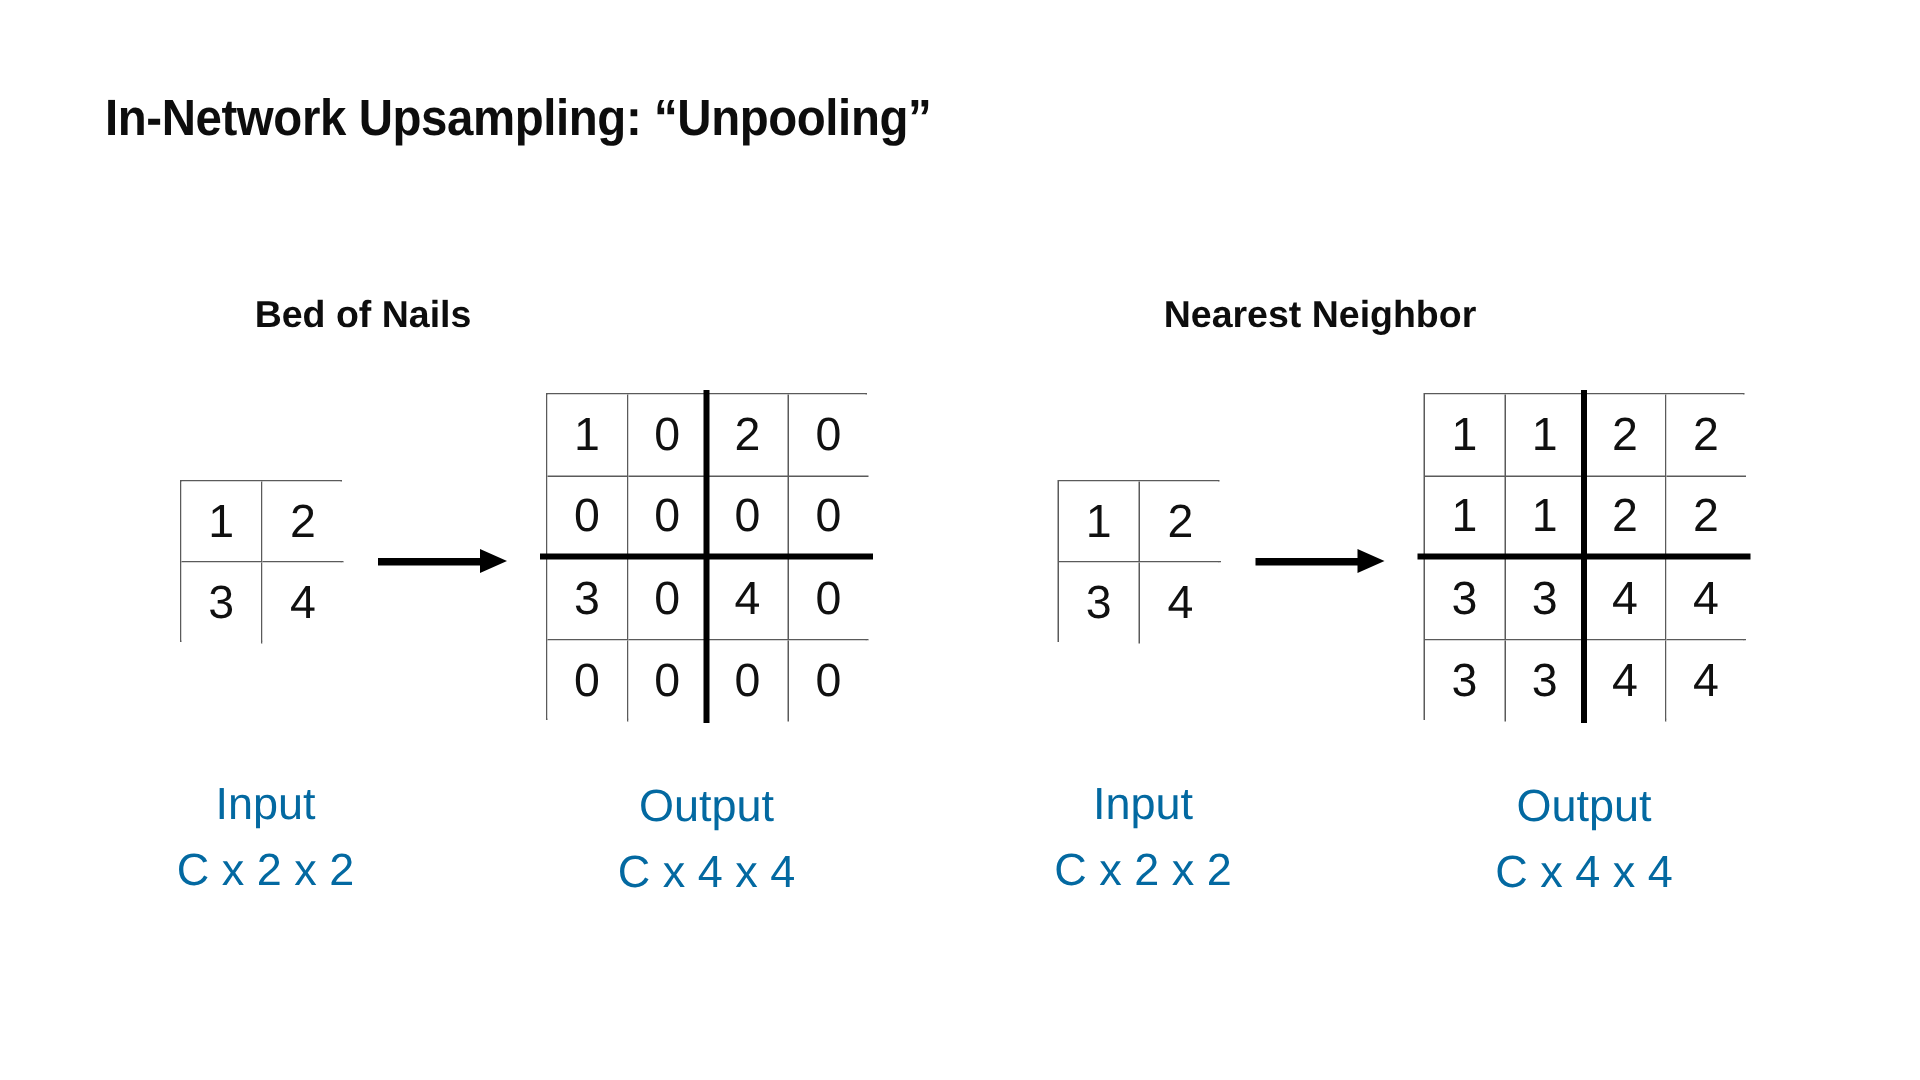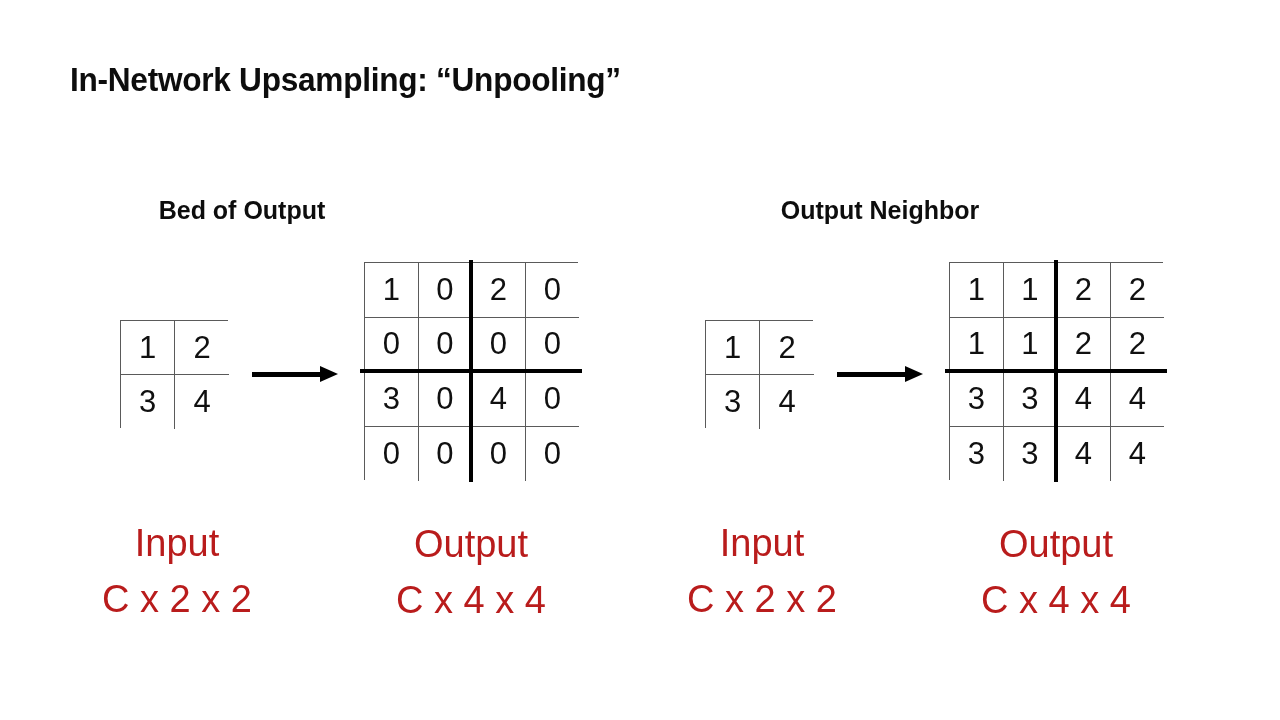--- a/index.html
+++ b/index.html
@@ -136,37 +136,37 @@
     border-top: 8.5px solid transparent;
     border-bottom: 8.5px solid transparent;
     border-left: 18px solid #000000;
   }
   .pos-arrow { left: 157px; top: 184px; }
 
   
   .caption {
     position: absolute;
     text-align: center;
-    font-size: 38px;
+    font-size: 30px;
     line-height: 1.48;
-    color: #b91c1c;
+    color: #0369a1;
     white-space: nowrap;
   }
   .caption .cap-line { display: block; }
   .pos-cap-input  { left: -8px;  top: 335px; width: 180px; }
   .pos-cap-output { left: 265px; top: 336px; width: 222px; }
 </style>
 </head>
 <body>
 
 <div class="slide-title">In-Network Upsampling: “Unpooling”</div>
 
 <div class="panel panel-left">
 
-  <div class="panel-heading">Bed of Output</div>
+  <div class="panel-heading">Bed of Nails</div>
 
   <div class="grid grid-input pos-input">
     <div class="cell">1</div>
     <div class="cell lastcol">2</div>
     <div class="cell lastrow">3</div>
     <div class="cell lastrow lastcol">4</div>
   </div>
 
   <div class="arrow pos-arrow">
     <span class="shaft"></span>
@@ -205,21 +205,21 @@
   </div>
 
   <div class="caption pos-cap-output">
     <span class="cap-line">Output</span>
     <span class="cap-line">C x 4 x 4</span>
   </div>
 </div>
 
 <div class="panel panel-right">
 
-  <div class="panel-heading">Output Neighbor</div>
+  <div class="panel-heading">Nearest Neighbor</div>
 
   <div class="grid grid-input pos-input">
     <div class="cell">1</div>
     <div class="cell lastcol">2</div>
     <div class="cell lastrow">3</div>
     <div class="cell lastrow lastcol">4</div>
   </div>
 
   <div class="arrow pos-arrow">
     <span class="shaft"></span>

